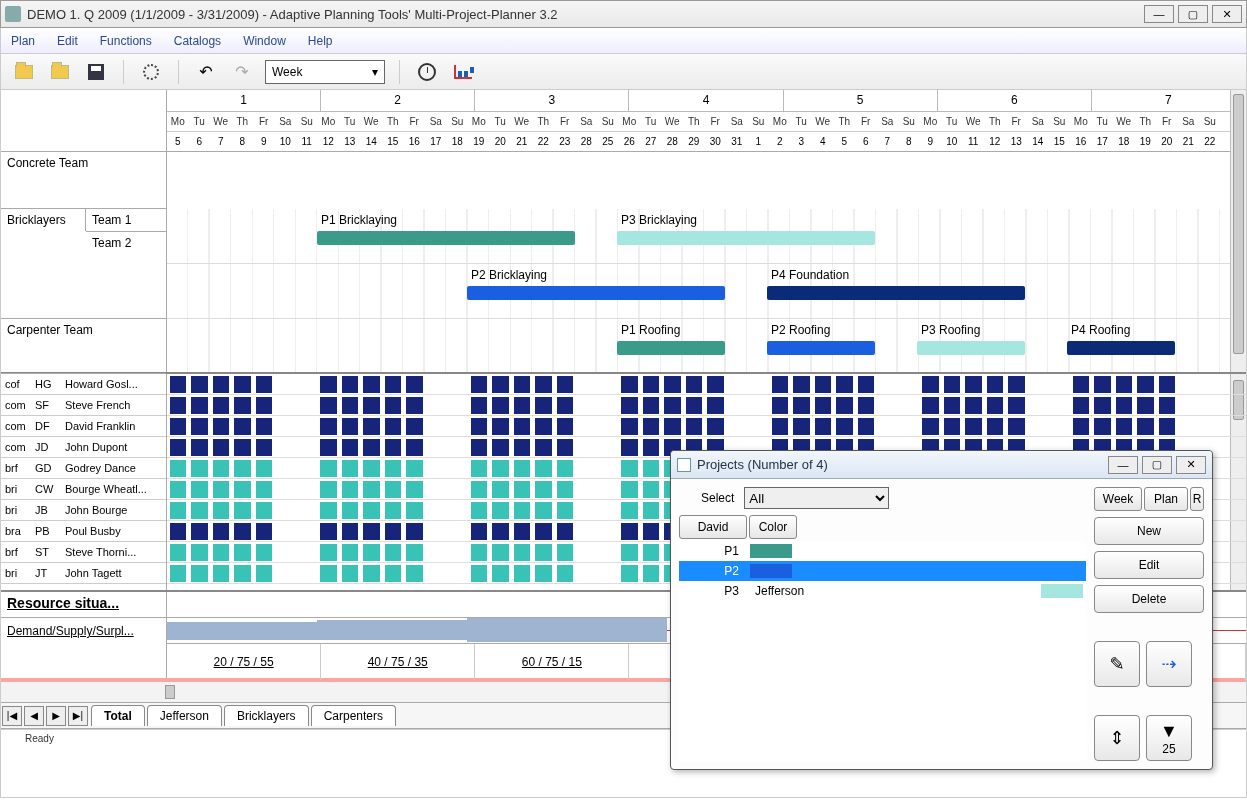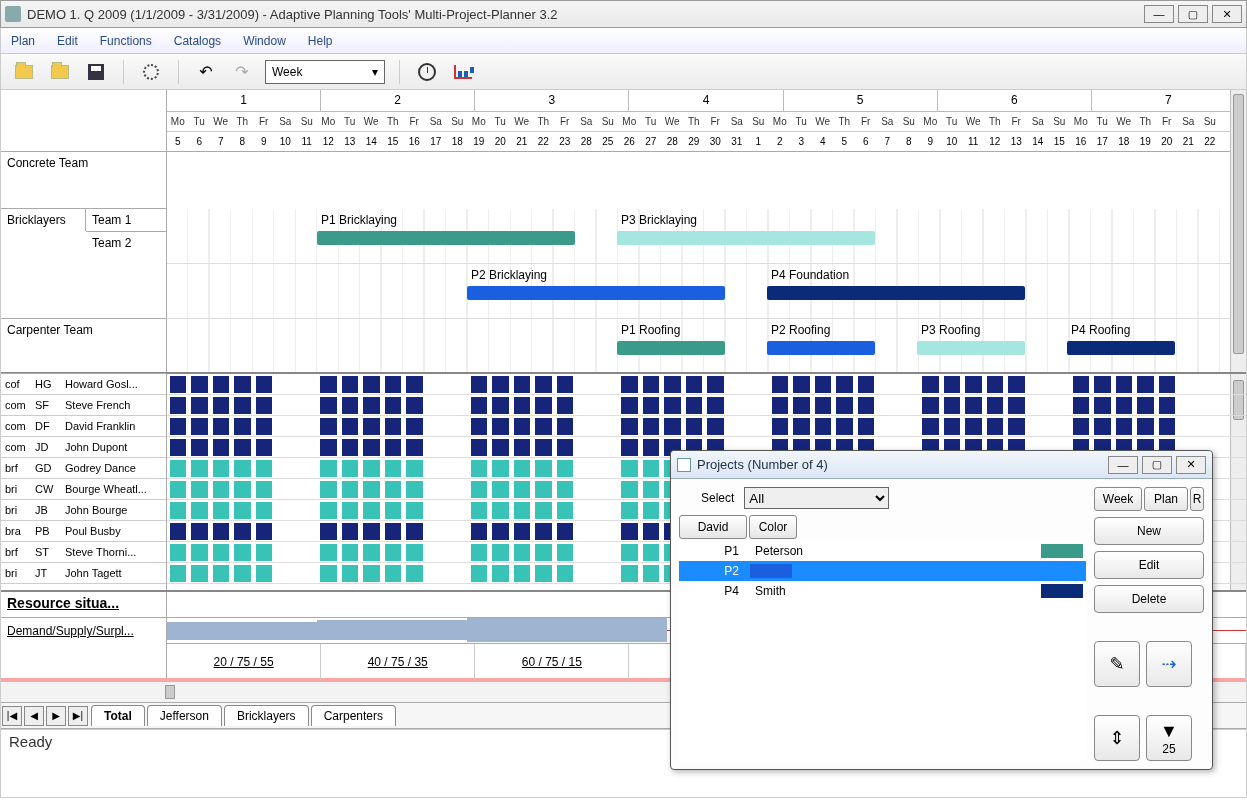--- a/index.html
+++ b/index.html
@@ -78,21 +78,21 @@
 .ressit-right .dss { height:36px; display:flex; }
 .dss-cell { flex:1; border-right:1px solid #ccc; text-align:center; font-size:12px; line-height:36px;}
 
 
 .hscroll { height:21px; border-bottom:1px solid #aaa; background:#f3f3f3; display:flex; align-items:center; padding:0 4px;}
 .hscroll .thumb { margin-left:160px; width:10px; height:14px; background:#ccc; border:1px solid #999; }
 .tabs { height:26px; display:flex; align-items:center; border-bottom:1px solid #aaa; background:#f6f6f6;}
 .navbtn { width:20px; height:20px; border:1px solid #888; background:#eee; margin:0 1px; display:flex; align-items:center; justify-content:center; font-size:10px; cursor:pointer;}
 .tab { padding:3px 12px; border:1px solid #888; border-bottom:none; margin-left:2px; background:#fff; border-radius:4px 4px 0 0; cursor:pointer; font-size:12px;}
 .tab.active { font-weight:bold; }
-.status { height:22px; padding:3px 8px; font-size:15px; color:#333; border-top:1px solid #ccc;}
+.status { height:22px; padding:3px 24px; font-size:10px; color:#333; border-top:1px solid #ccc;}
 
 
 .vscroll { position:absolute; top:0; right:0; width:16px; bottom:0; background:#eee; border-left:1px solid #bbb;}
 .vscroll .thumb { position:absolute; left:2px; right:2px; background:#ccc; border:1px solid #999; border-radius:2px;}
 
 
 .dialog { position:absolute; left:670px; top:450px; width:543px; height:320px; background:#fdfdfd; border:1px solid #555; box-shadow: 2px 2px 6px rgba(0,0,0,.3); display:flex; flex-direction:column; border-radius:4px;}
 .dlg-title { height:28px; background:linear-gradient(#f2f6fb,#dbe6f4); display:flex; align-items:center; padding:0 6px; border-bottom:1px solid #9ab; border-radius:4px 4px 0 0;}
 .dlg-title .ic { width:14px; height:14px; border:1px solid #699; margin-right:6px; background:#fff;}
 .dlg-title .t { flex:1; font-size:13px; color:#234;}
@@ -975,36 +975,35 @@
         <span>Select</span>
         <select><option>All</option></select>
       </div>
       <div class="colhdr">
         <button class="cbtn short">David</button>
         <button class="cbtn color">Color</button>
       </div>
       <div class="plist">
         <div class="prow">
           <div class="c1">P1</div>
-            <div class="c2">Peterson</div>
             <div class="c3">
               <div class="swatch" style="background:#3a9b8a"></div>
             </div>
         </div>
         <div class="prow sel">
           <div class="c1">P2</div>
             <div class="c3">
               <div class="swatch" style="background:#1a5fe0"></div>
             </div>
         </div>
         <div class="prow">
-          <div class="c1">P4</div>
-            <div class="c2">Smith</div>
+          <div class="c1">P3</div>
+            <div class="c2">Jefferson</div>
             <div class="c3">
-              <div class="swatch" style="background:#0b2a78"></div>
+              <div class="swatch" style="background:#a6e6e0"></div>
             </div>
         </div>
       </div>
     </div>
     <div class="dlg-right">
       <div class="colhdr" style="margin-bottom:0">
         <button class="cbtn week">Week</button>
         <button class="cbtn plan">Plan</button>
         <button class="cbtn" style="width:14px">R</button>
       </div>

